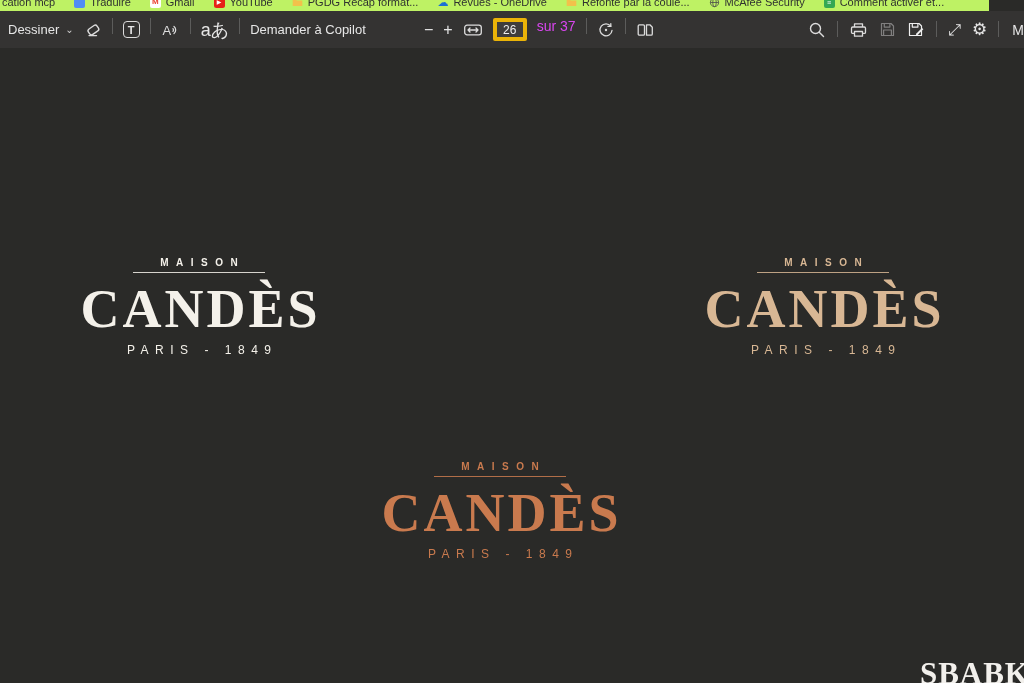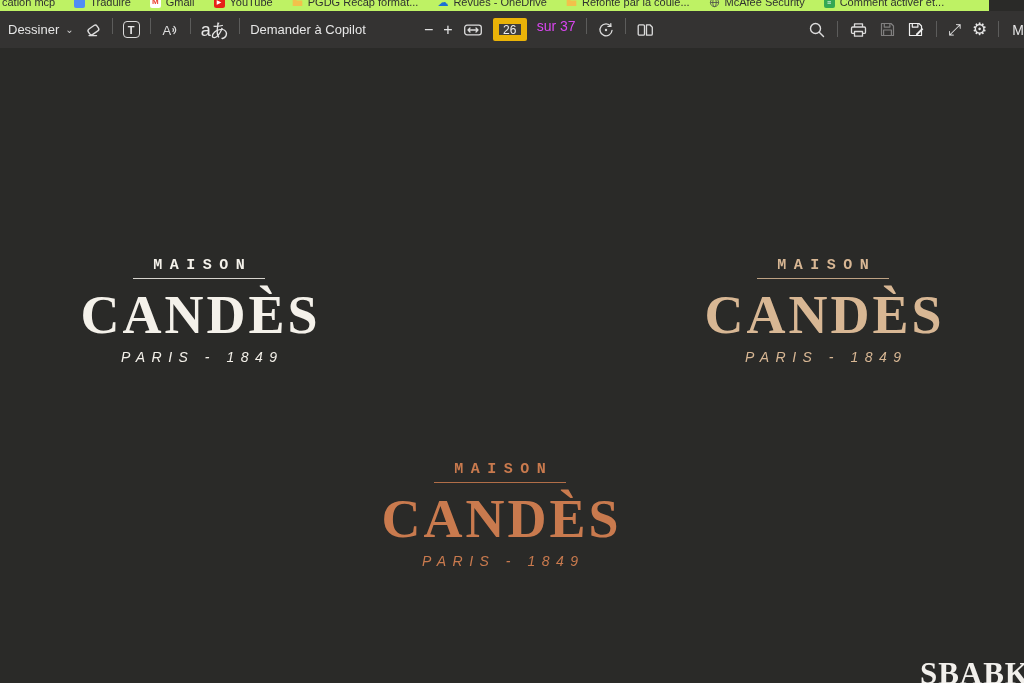--- a/index.html
+++ b/index.html
@@ -35,40 +35,40 @@
   .tb-btn { display:flex; align-items:center; gap:6px; color:#e6e6e6; cursor:default; }
   .tb-btn svg { display:block; }
   .chev { font-size:10px; color:#cfcfcf; }
   .tbox { width:17px; height:17px; border:1.4px solid #dcdcdc; border-radius:4px;
           font-size:11px; font-weight:bold; display:flex; align-items:center;
           justify-content:center; }
   .glyph16 { font-size:16px; line-height:1; font-family:"DejaVu Sans", sans-serif; }
   .glyph17 { font-size:17px; line-height:1; font-family:"DejaVu Sans", sans-serif; }
   .zoomchar { font-size:16px; color:#e6e6e6; }
   .translate-gl { font-size:18px; letter-spacing:0; }
-  .page-input { width:34px; height:23px; background:#3e3d3c; border:6px solid #eab308;
+  .page-input { width:34px; height:23px; background:#3e3d3c; border:4px solid #eab308;
                 border-radius:2px; color:#eee; text-align:center; font-size:12px;
                 font-family:"Liberation Sans", sans-serif; }
   .sur { font-size:14px; color:#d946ef; }
   .dim { opacity:.45; }
   .more-label { font-size:14px; margin-left:2px; }
 
   
   .content { position:absolute; left:0; top:48px; width:1024px; height:635px;
              background:#2a2a28; overflow:hidden; }
   .logo { position:absolute; text-align:center; }
-  .logo .maison { font-size:15px; font-weight:600; letter-spacing:7.5px;
-                  padding-left:7.5px;font-family:Liberation Mono, monospace; }
+  .logo .maison { font-size:10px; font-weight:600; letter-spacing:7.5px;
+                  padding-left:7.5px; }
   .logo .rule { width:132px; height:1px; background:currentColor; opacity:.85;
                 margin:4px auto 0; }
   .logo .brand { font-family:"Liberation Serif", serif; font-weight:700;
                  font-size:54px; line-height:.98; letter-spacing:3px;
                  padding-left:3px; margin-top:10px; }
-  .logo .sub { font-size:14px; font-weight:500; letter-spacing:6.5px;
-               padding-left:6.5px; margin-top:7px;font-style:italic; }
+  .logo .sub { font-size:12px; font-weight:500; letter-spacing:6.5px;
+               padding-left:6.5px; margin-top:7px; }
   .logo-1 { left:18px; top:209px; width:362px; color:#f4f1ea; }
   .logo-2 { left:642px; top:209px; width:362px; color:#d8b794; }
   .logo-3 { left:318px; top:413px; width:364px; color:#c97a4e; }
   .watermark { position:absolute; right:-6px; bottom:-9px; color:#f2f0ec;
                font-family:"Liberation Serif", serif; font-weight:700;
                font-size:31px; letter-spacing:1px; }
 </style>
 </head>
 <body>
 

